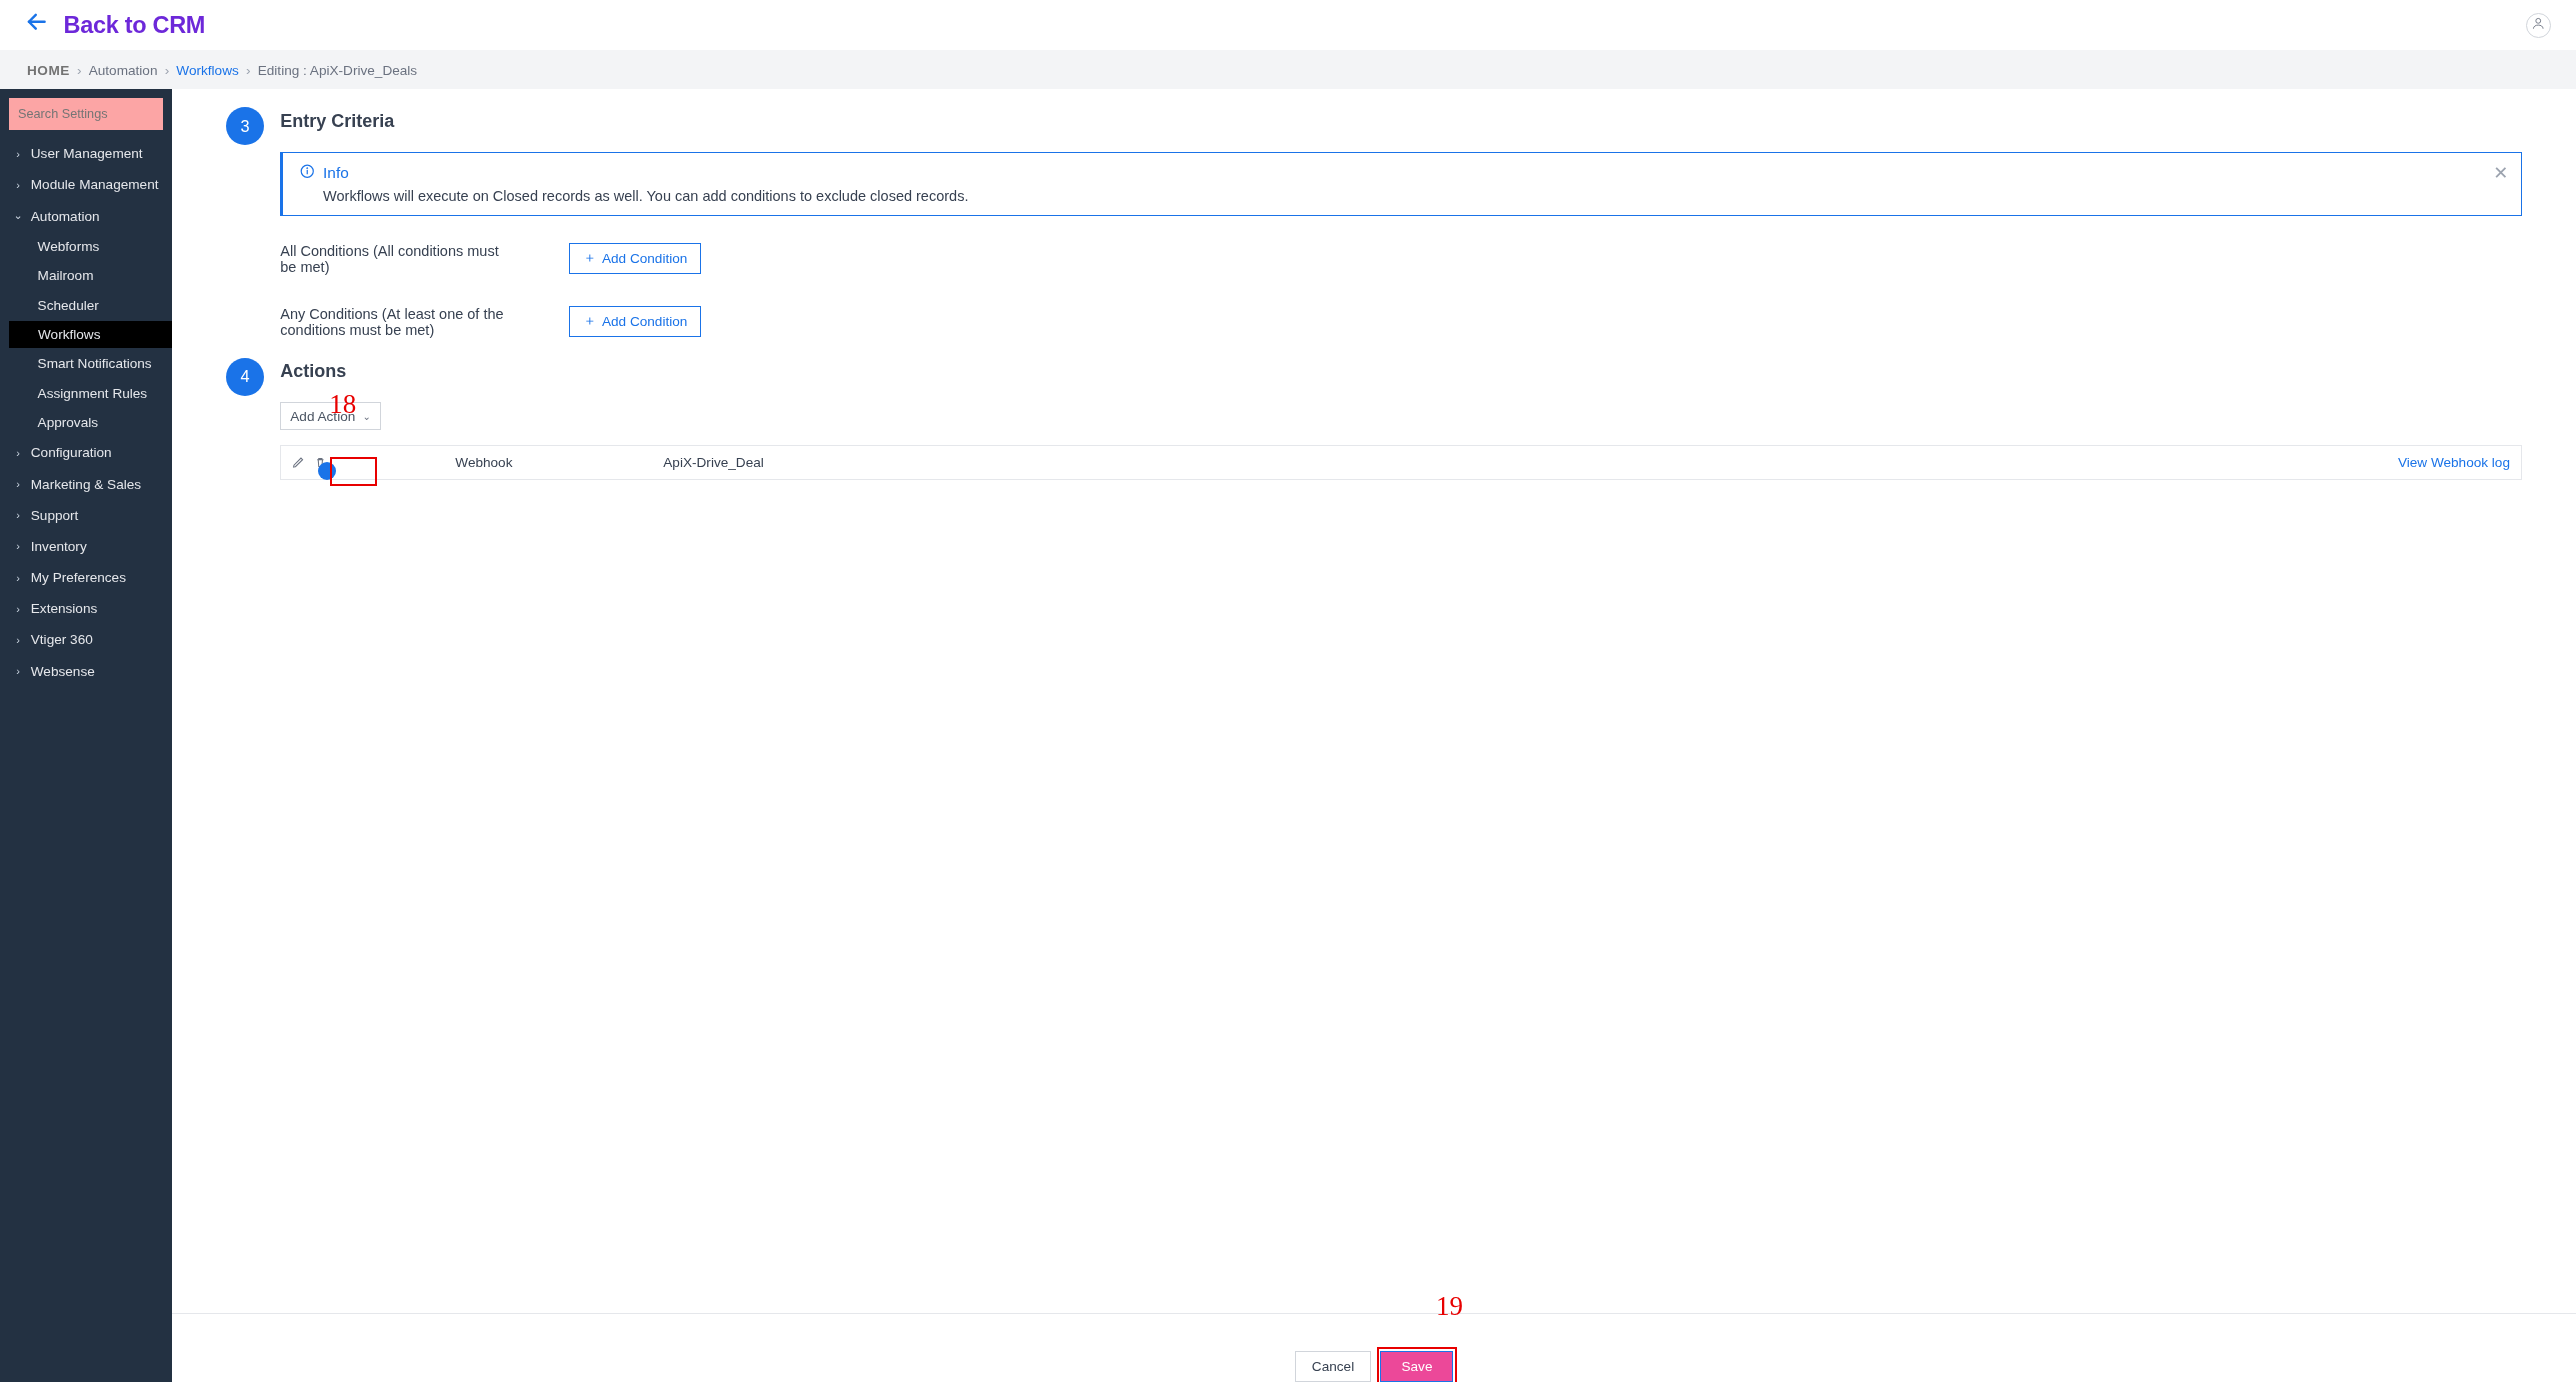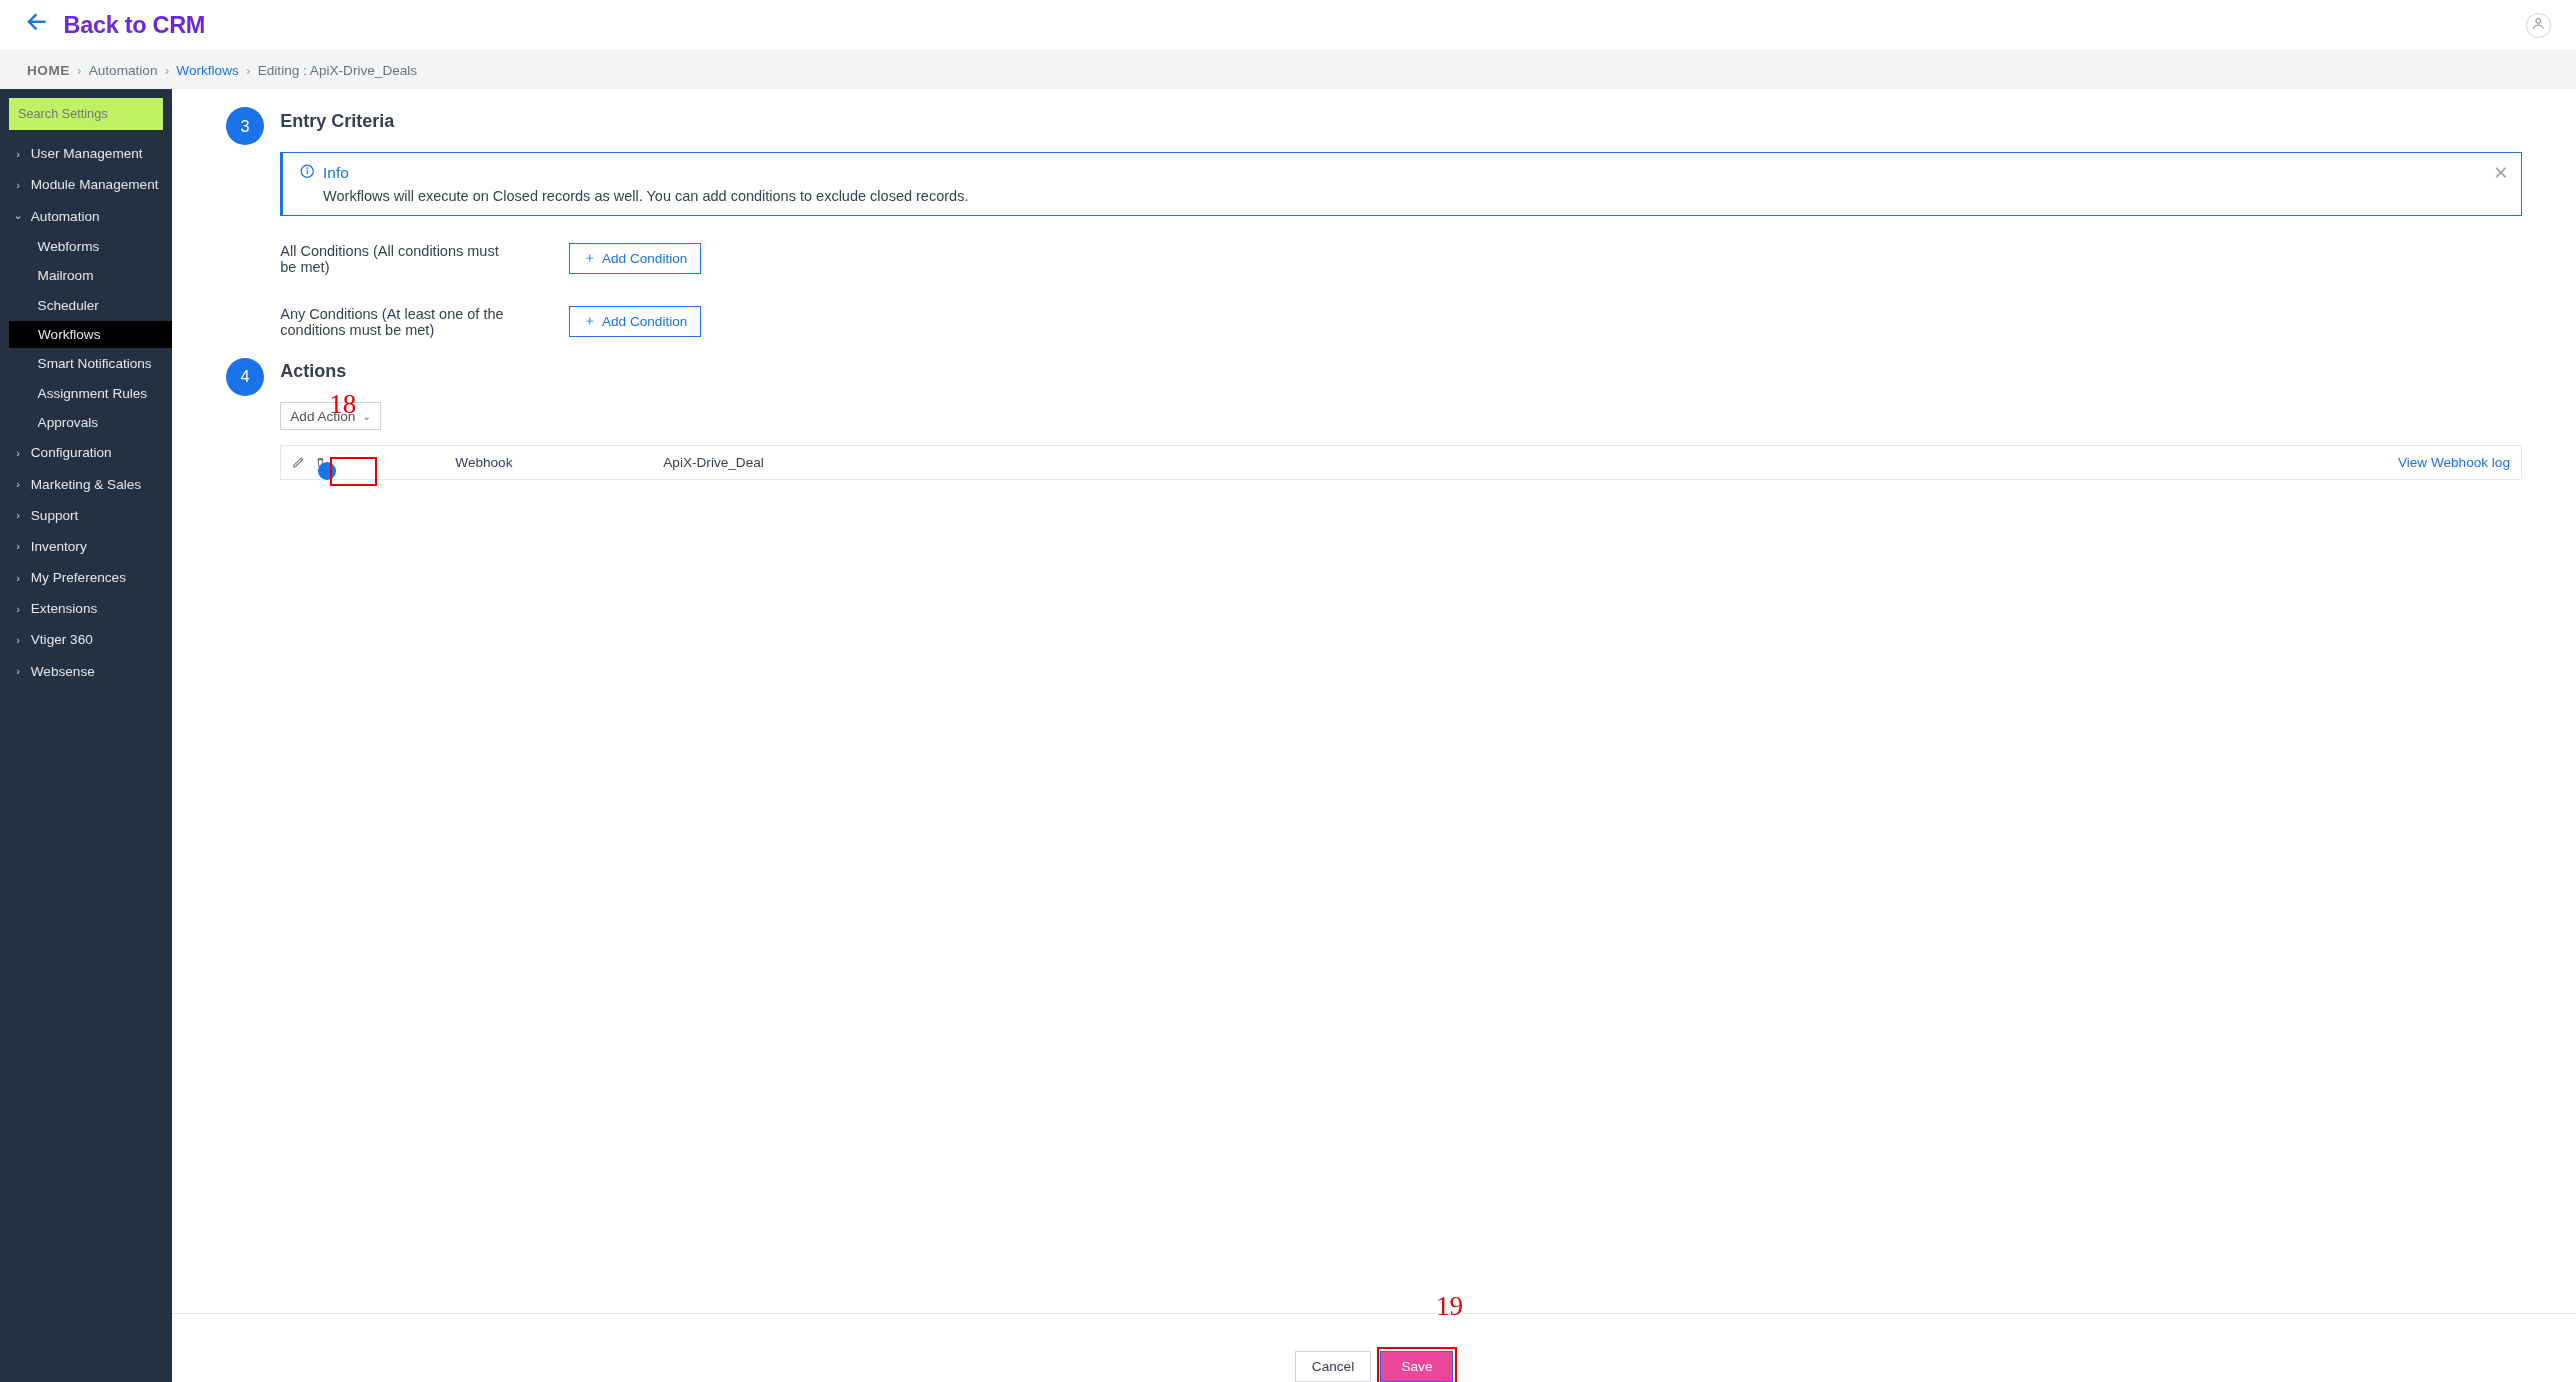--- a/index.html
+++ b/index.html
@@ -18,21 +18,21 @@
   .crumbbar .home { color: #737373; font-weight: 700; letter-spacing: 0.5px; }
   .crumbbar .sep { margin: 0 7.2px; color: #9ca3af; }
   .crumbbar a { color: #1a73e8; text-decoration: none; }
   .crumbbar .last { color: #6b7280; }
 
   
   .shell { display: flex; flex: 1 1 auto; min-height: 0; }
 
   
   .sidebar { width: 172px; background: #233142; color: #e5e7eb; padding: 9px; display: flex; flex-direction: column; gap: 1.8px; font-size: 13.6px; }
-  .search-box input { width: 100%; height: 29px; padding: 16px 9px; border: none; background: #bef264; font-size: 12.7px; color: #555; outline: none; }
+  .search-box input { width: 100%; height: 29px; padding: 16px 9px; border: none; background: #fca5a5; font-size: 12.7px; color: #555; outline: none; }
   .nav-item { display: flex; align-items: center; gap: 7.2px; padding: 7.2px 3.6px; cursor: pointer; color: #e5e7eb; }
   .nav-item .chev { width: 11px; display: flex; justify-content: center; font-size: 11px; color: #cbd5e1;}
   .nav-sub { padding-left: 25px; display: flex; flex-direction: column; gap: 1.8px; }
   .nav-sub-item { padding: 6.3px 3.6px; cursor: pointer; color: #e5e7eb; }
   .nav-sub-item.active { background: #000; margin-left: -25px; padding-left: 29px; margin-right: -9px; }
 
   
   .main { flex: 1; position: relative; overflow: auto; background: #fff; }
   .content { padding: 22px 54px 127px 54px; }
 

